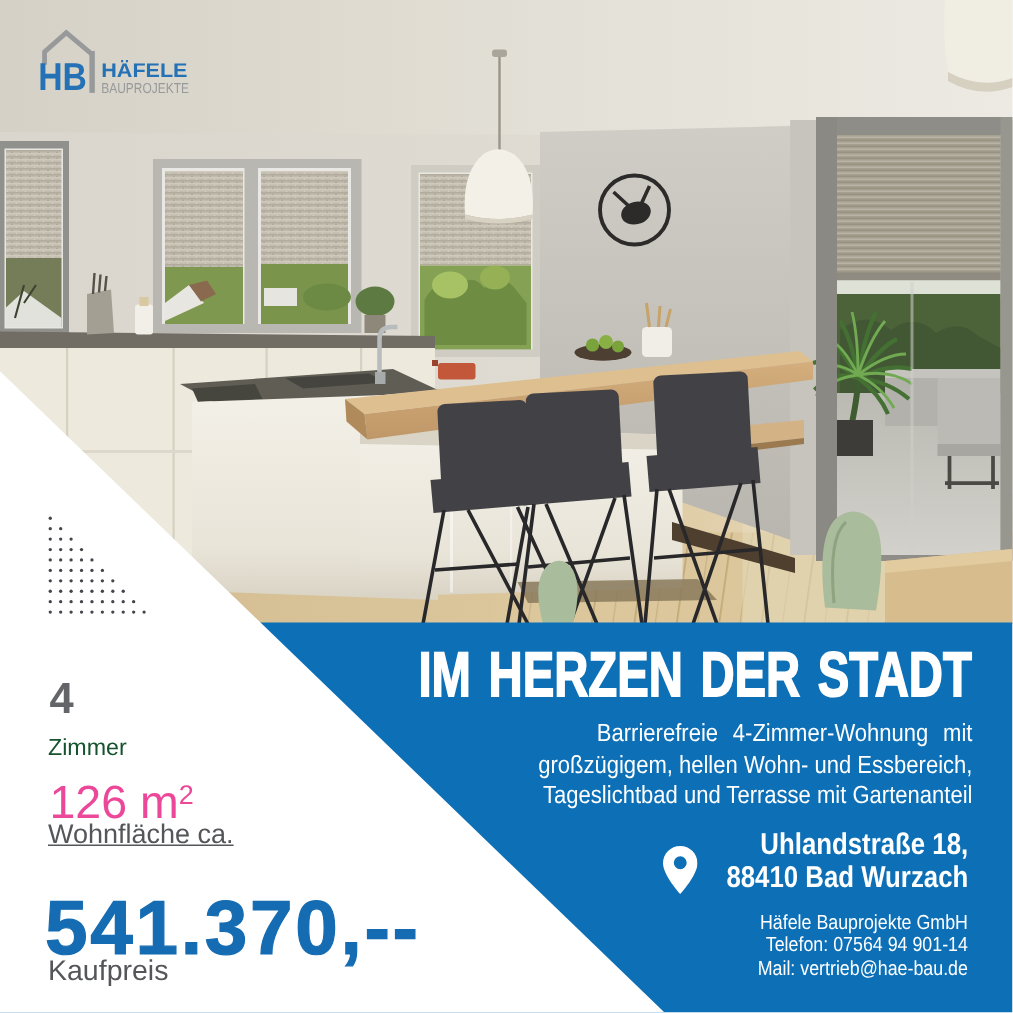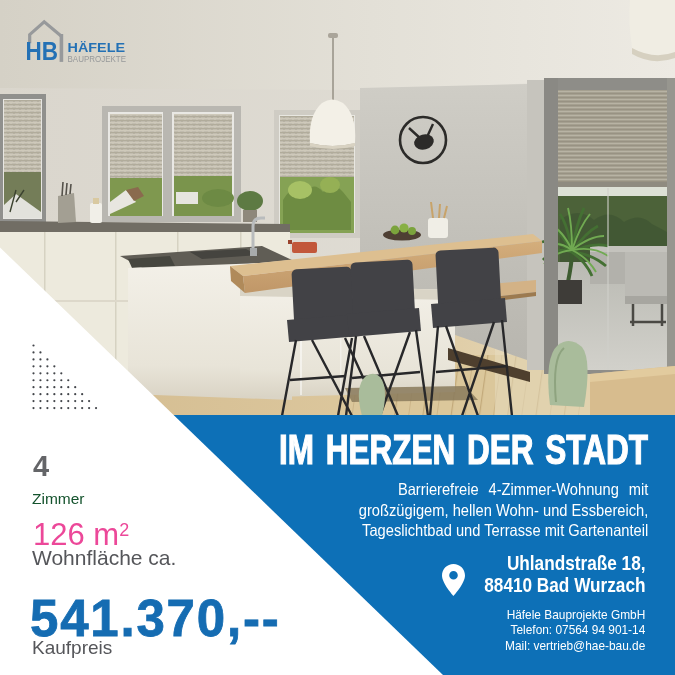--- a/index.html
+++ b/index.html
@@ -296,21 +296,21 @@
     <path d="M61.4,34 L61.4,61.9" stroke-width="3.6"></path>
   </g>
   <text x="25.5" y="60" font-size="26" font-weight="bold" fill="#2471b5" textLength="32.5" lengthAdjust="spacingAndGlyphs">HB</text>
   <text x="67.5" y="51.5" font-size="13.2" font-weight="bold" fill="#2471b5" textLength="57.5" lengthAdjust="spacingAndGlyphs">HÄFELE</text>
   <text x="67.5" y="62" font-size="9.6" fill="#97999b" textLength="58.5" lengthAdjust="spacingAndGlyphs">BAUPROJEKTE</text>
 </svg>
 
 <div class="abs" style="left:33px;top:452px;font-size:29px;font-weight:bold;color:#646568;line-height:1;">4</div>
 <div class="abs" style="left:32px;top:491px;font-size:15.5px;color:#14532d;line-height:1;">Zimmer</div>
 <div class="abs" style="left:33px;top:519px;font-size:31px;font-weight:normal;color:#ec4899;line-height:1;">126 m<span style="font-size:18px;vertical-align:9px;">2</span></div>
-<div class="abs" style="left:32px;top:547px;font-size:21px;color:#55565a;line-height:1;">Wohnfläche ca.</div>
+<div class="abs" style="left:32px;top:547px;font-size:18px;color:#55565a;line-height:1;text-decoration:underline;">Wohnfläche ca.</div>
 <div class="abs" style="left:30px;top:593px;font-size:51px;font-weight:bold;color:#156cb2;line-height:1;letter-spacing:1.8px;text-align:right;-webkit-text-stroke:0.8px #156cb2;">541.370,--</div>
 <div class="abs" style="left:32px;top:638px;font-size:19px;color:#55565a;line-height:1;">Kaufpreis</div>
 
 <div class="abs" style="right:27px;top:429px;font-size:42px;font-weight:bold;color:#fff;line-height:1;white-space:nowrap;word-spacing:4px;-webkit-text-stroke:1.2px #fff;transform:scaleX(0.75);transform-origin:100% 50%;">IM HERZEN DER STADT</div>
 <div class="abs" style="right:27px;top:479px;text-align:right;color:#fff;font-size:16.5px;line-height:20.6px;transform:scaleX(0.89);transform-origin:100% 50%;">
   <div style="word-spacing:6.5px;">Barrierefreie 4-Zimmer-Wohnung mit</div>
   <div>großzügigem, hellen Wohn- und Essbereich,</div>
   <div>Tageslichtbad und Terrasse mit Gartenanteil</div>
 </div>
 <div class="abs" style="right:30px;top:552px;text-align:right;color:#fff;font-size:20px;font-weight:bold;line-height:22px;transform:scaleX(0.86);transform-origin:100% 50%;">Uhlandstraße 18,<br>88410 Bad Wurzach</div>

